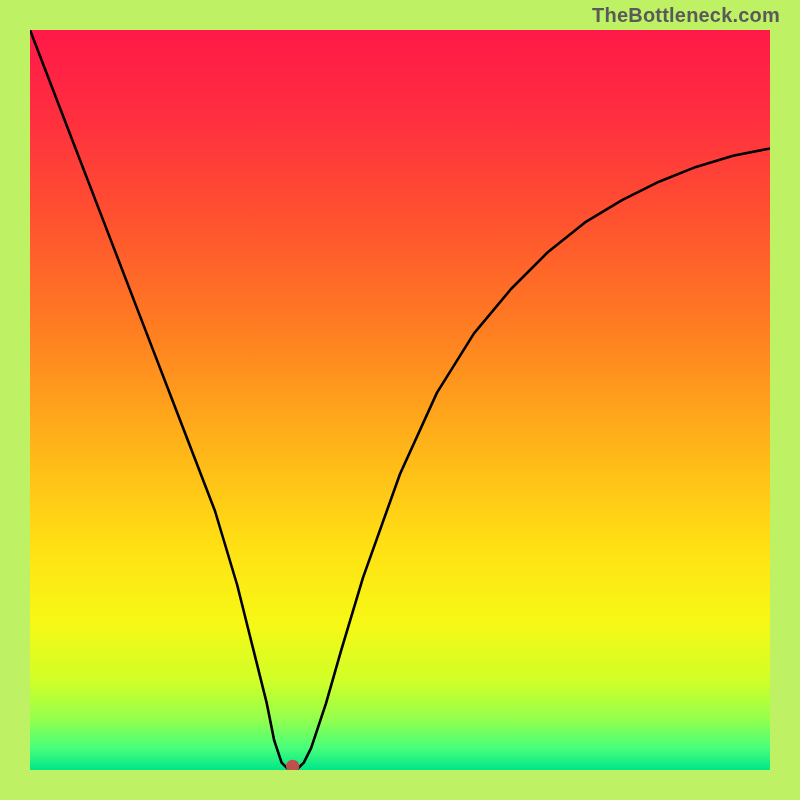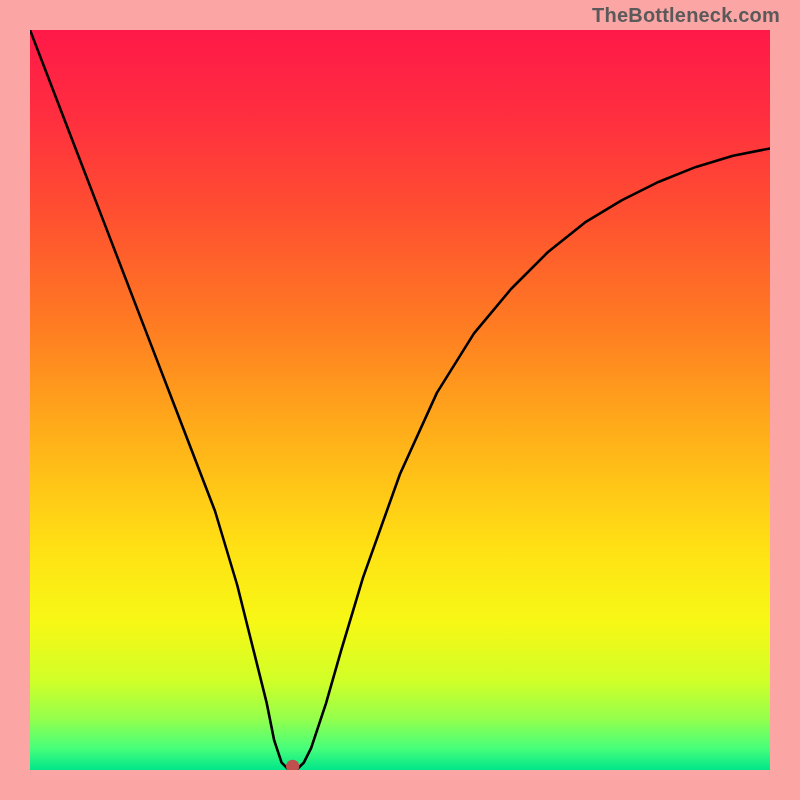--- a/index.html
+++ b/index.html
@@ -8,21 +8,21 @@
     width: 800px;
     height: 800px;
     background: #000;
     font-family: Arial, Helvetica, sans-serif;
     overflow: hidden;
   }
   .frame {
     position: relative;
     width: 800px;
     height: 800px;
-    background: #fca5a5;
+    background: #bef264;
   }
   .watermark {
     position: absolute;
     top: 4px;
     right: 20px;
     color: #5a5a5a;
     font-size: 20px;
     font-weight: 600;
     letter-spacing: 0.2px;
     z-index: 5;

